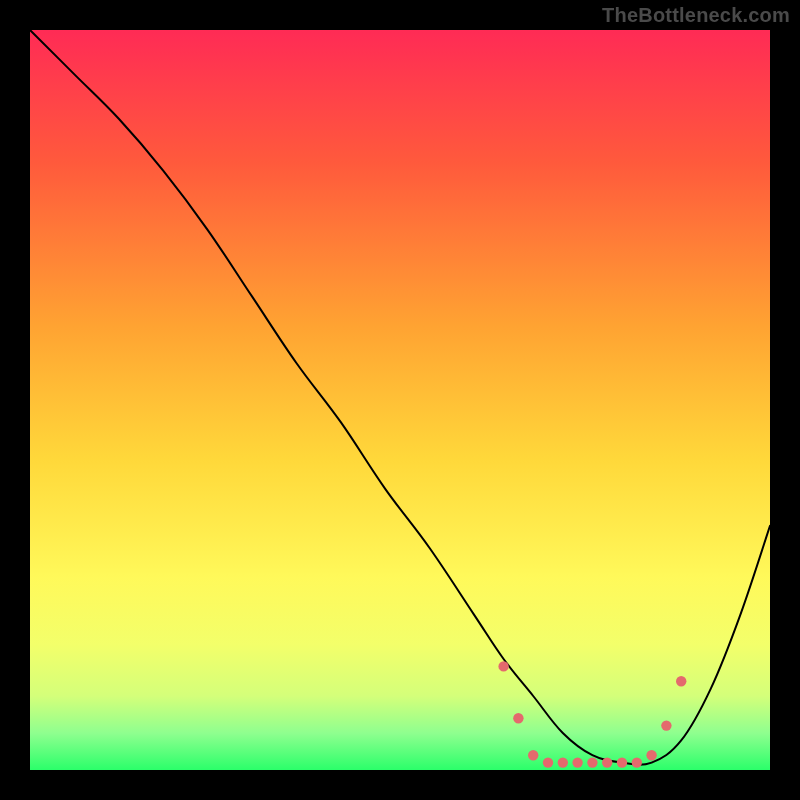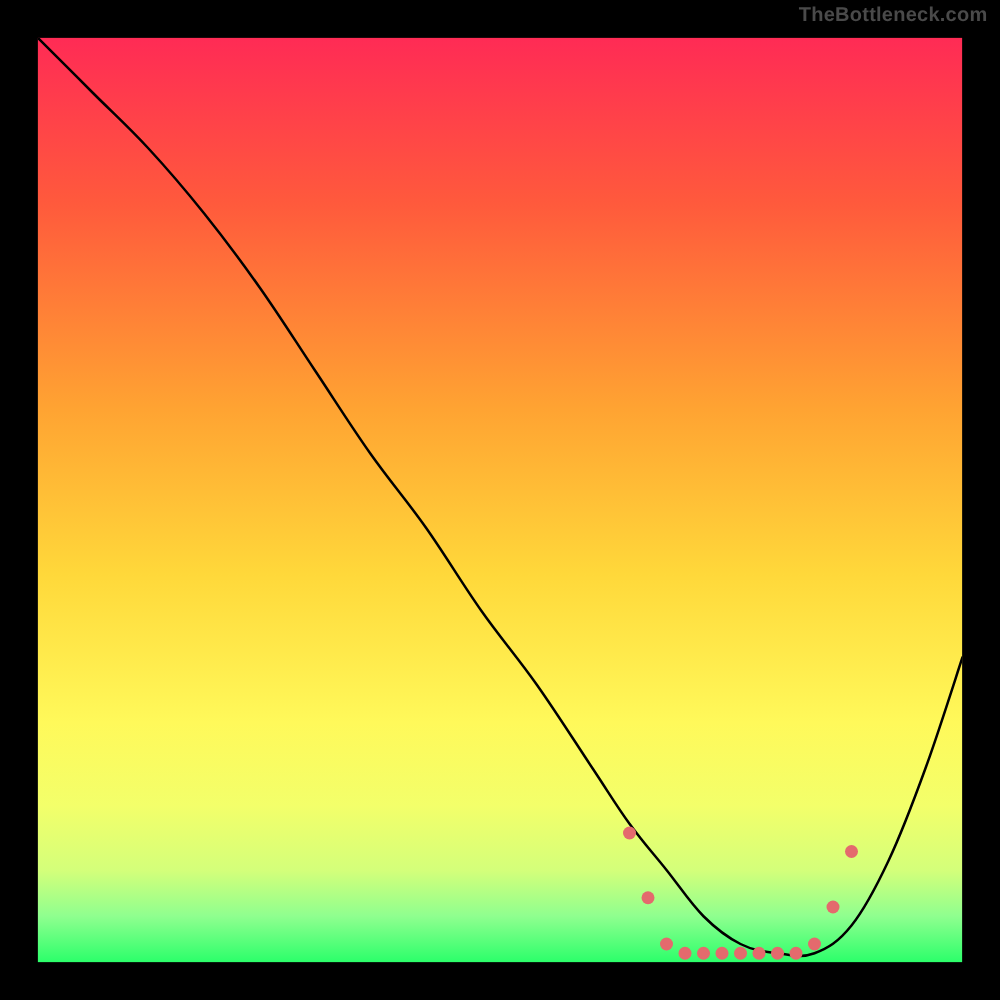--- a/index.html
+++ b/index.html
@@ -15,21 +15,21 @@
     position: relative;
     width: 800px;
     height: 800px;
     background: #000;
   }
   .watermark {
     position: absolute;
     top: 4px;
     right: 10px;
     color: #4a4a4a;
-    font-size: 16px;
+    font-size: 20px;
     font-weight: 600;
     letter-spacing: 0.2px;
     z-index: 50;
   }
   .plot-outer {
     position: absolute;
     left: 24px;
     top: 24px;
     width: 752px;
     height: 752px;

